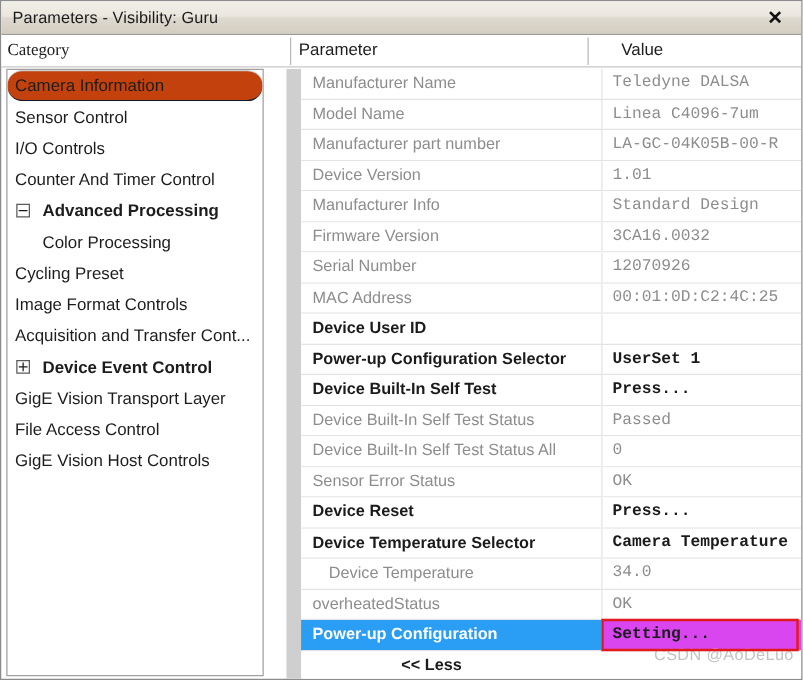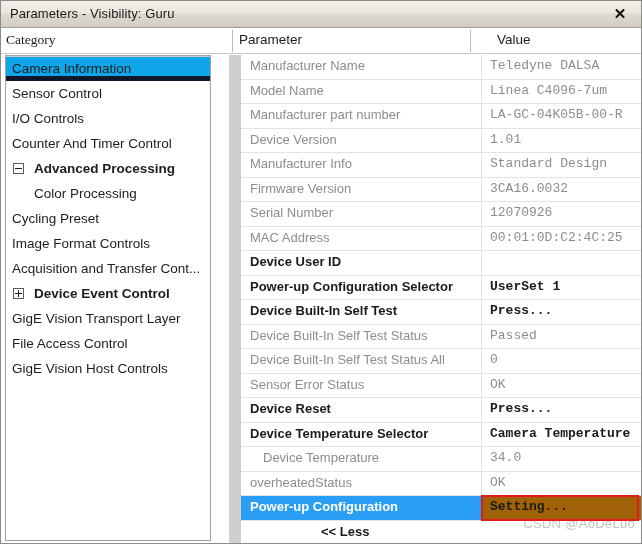--- a/index.html
+++ b/index.html
@@ -109,24 +109,25 @@
     height: 25px;
     line-height: 25px;
     font-size: 13.5px;
     color: #1d1d1d;
     white-space: nowrap;
     padding-left: 6px;
     box-sizing: border-box;
     cursor: default;
   }
   .cat-item.selected {
-    background: #0ea5e9;
+    background: #c2410c;
     border-top: 1px solid #cfcfcf;
-    border-bottom: 5px solid #0f172a;
+    border-bottom: 1px solid #0f172a;
     line-height: 23px;
+    border-radius: 12px;
   }
   .cat-item.bold {
     font-weight: bold;
     padding-left: 28px;
   }
   .cat-item.child {
     padding-left: 28px;
     color: #1d1d1d;
   }
   .tree-toggle {
@@ -215,21 +216,21 @@
     position: absolute;
     left: 240px;
     top: 0;
     width: 1px;
     height: 100%;
     background: #e3e3e3;
   }
   .prow .pname.indent { left: 22px; }
 
   .prow.selected {
-    background: #a16207;
+    background: #d946ef;
   }
   .prow.selected .nameCell {
     position: absolute;
     left: 0;
     top: 0;
     width: 240px;
     height: 100%;
     background: #2a9df4;
   }
   .prow.selected .pname {

